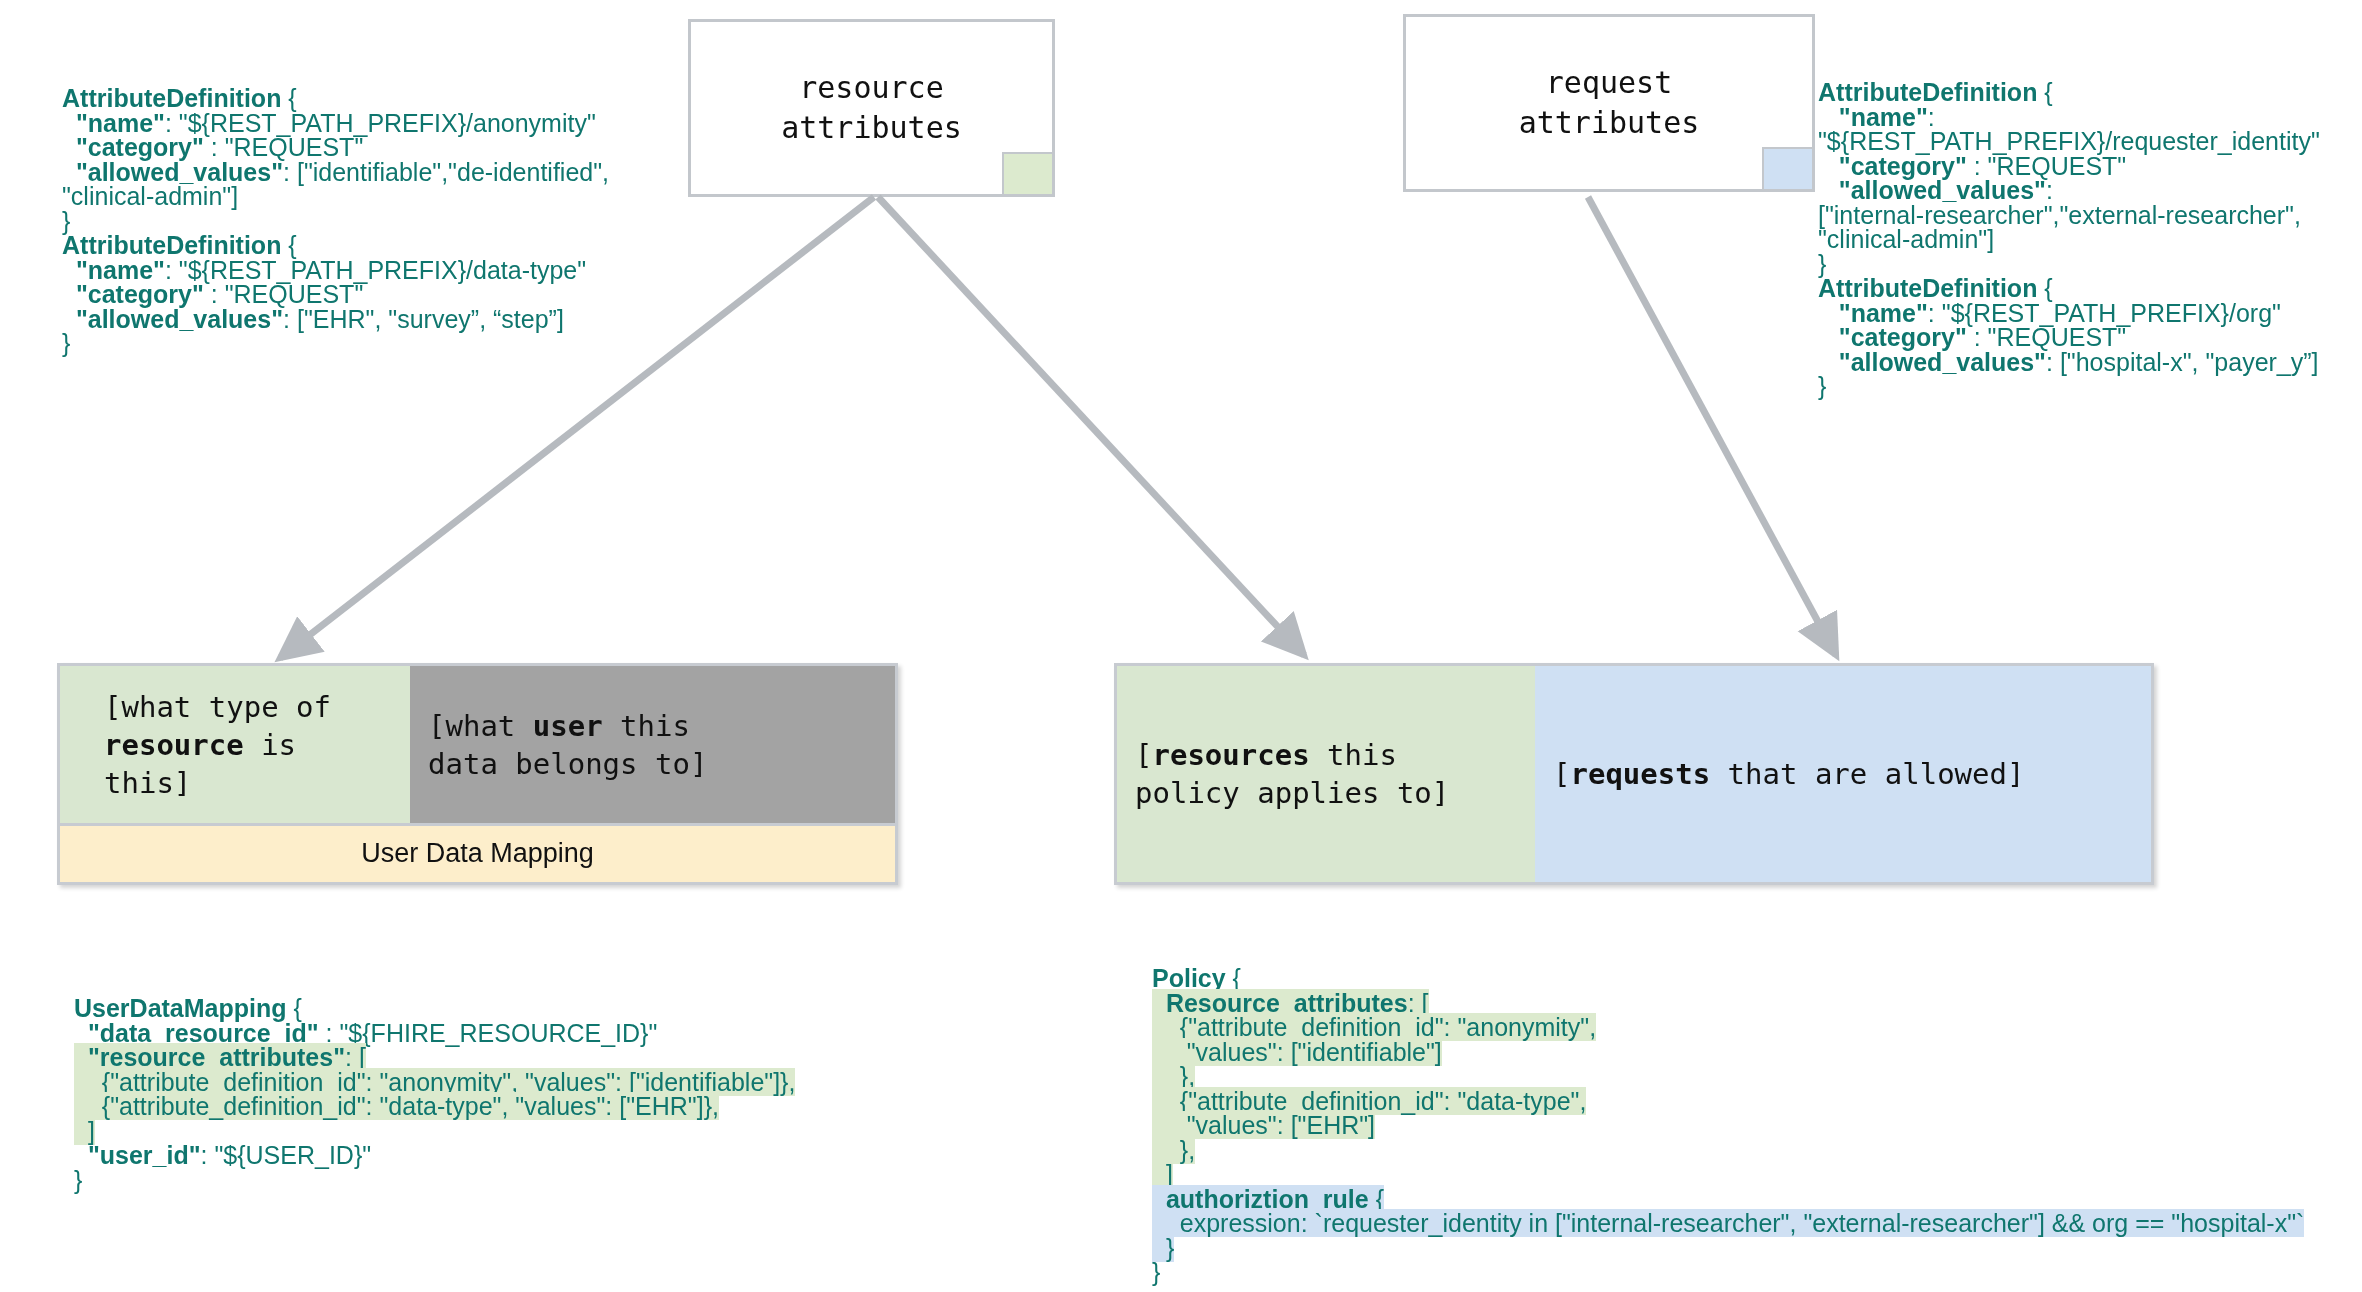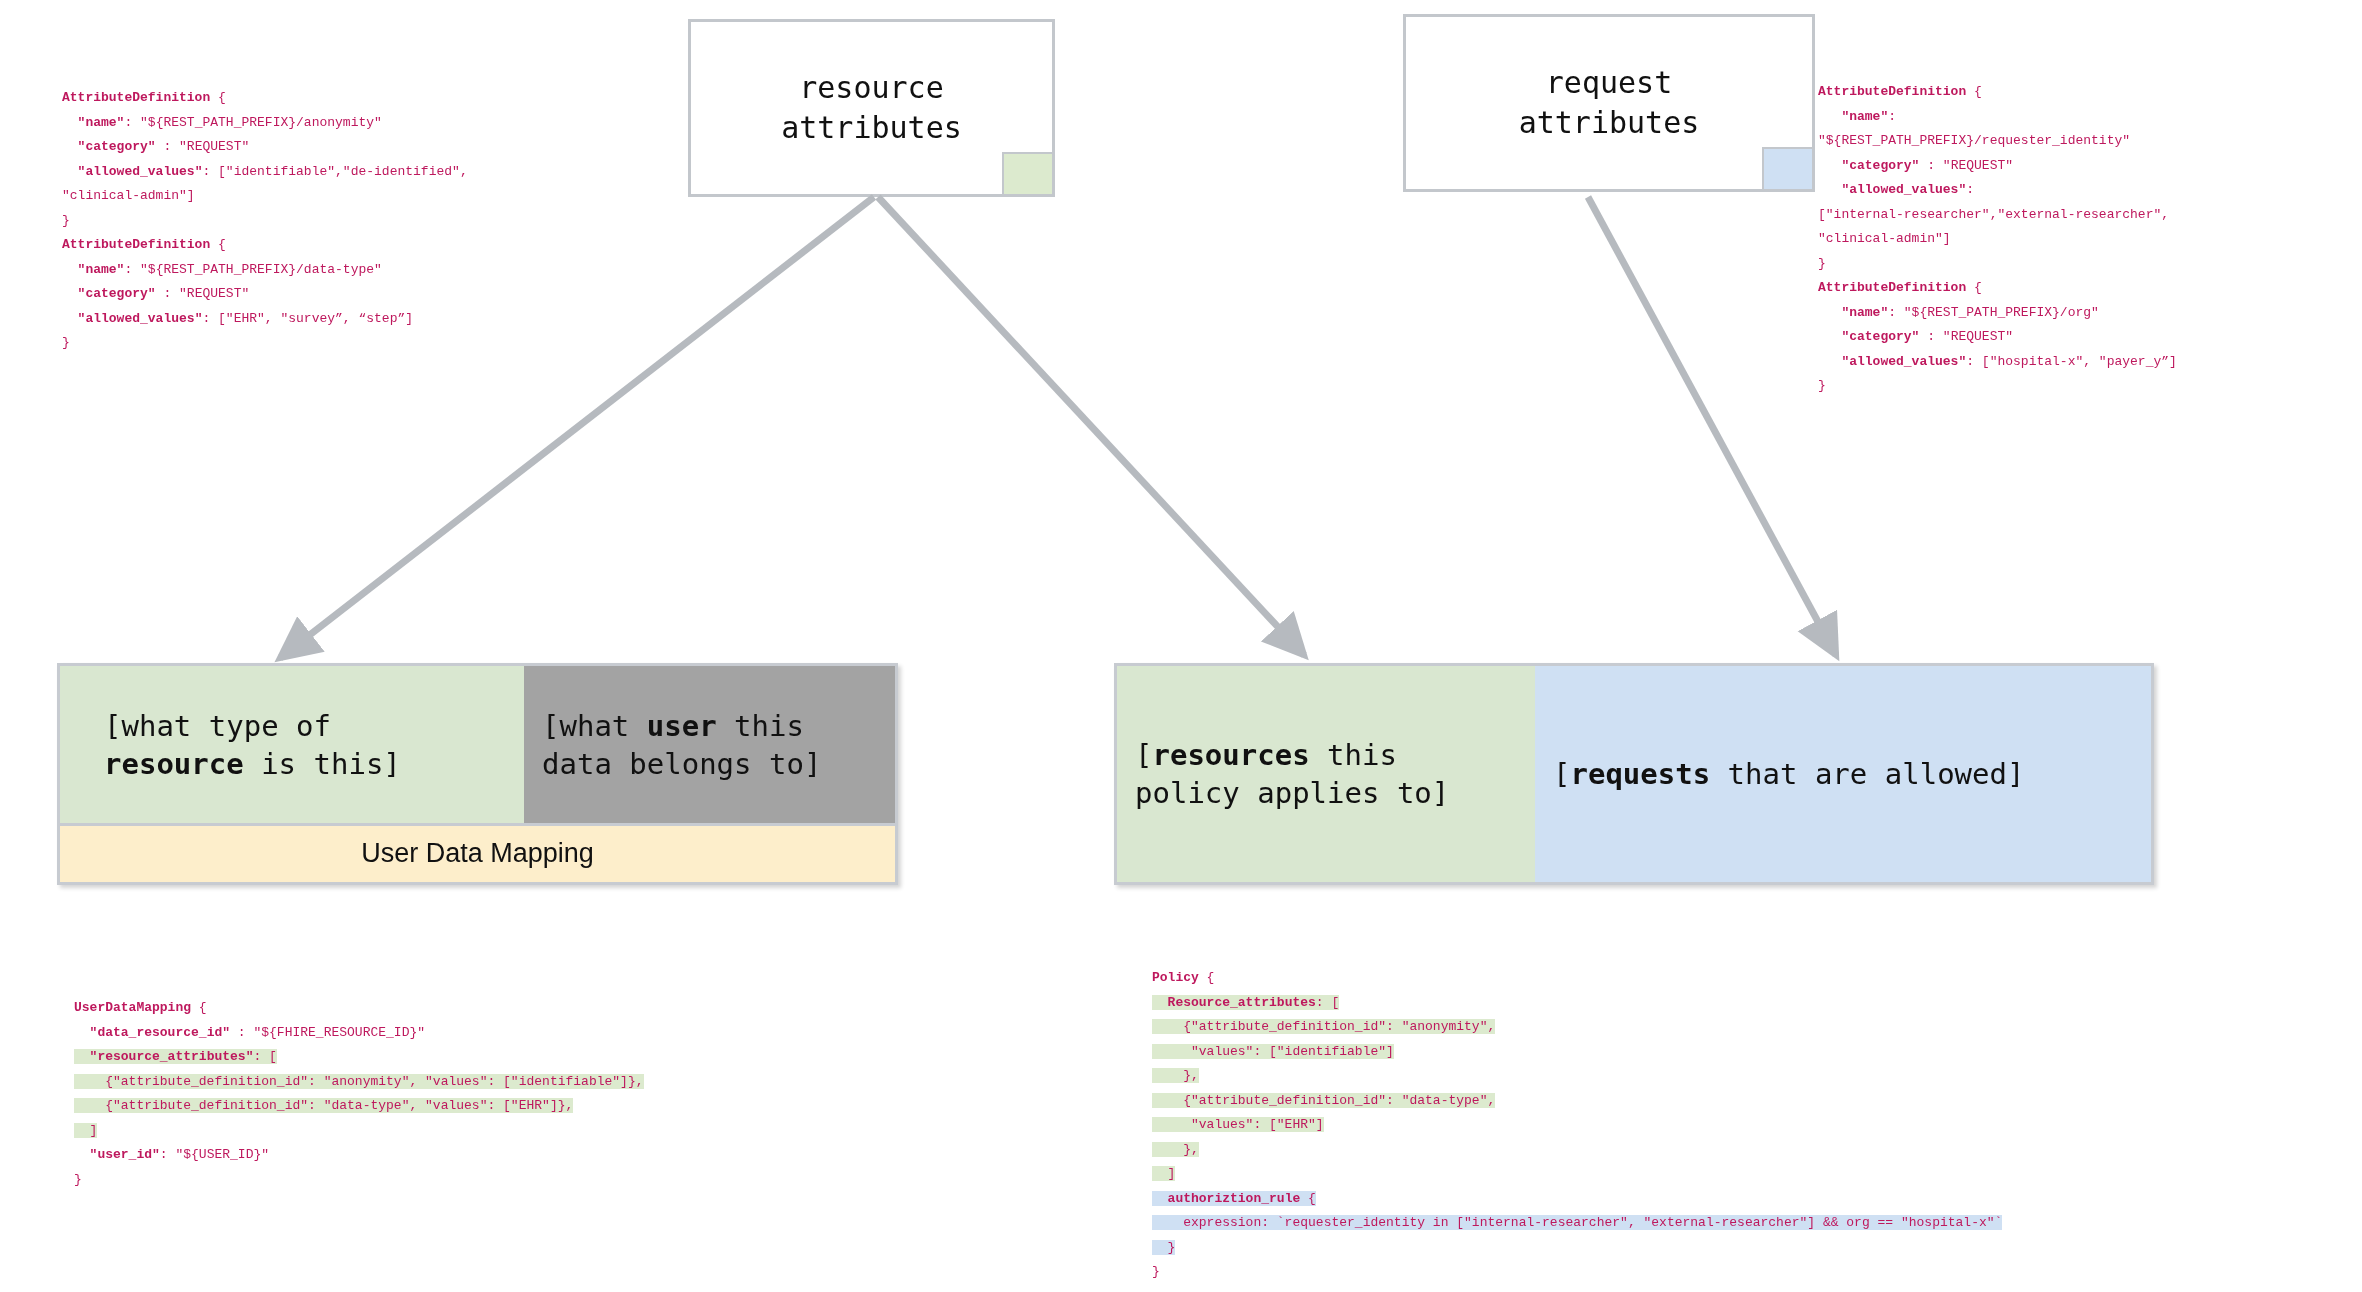--- a/index.html
+++ b/index.html
@@ -12,25 +12,25 @@
     height: 1292px;
     position: relative;
     overflow: hidden;
     font-family: "DejaVu Sans Mono", monospace;
     color: #111111;
   }
 
   
   .code {
     position: absolute;
-    font-family: Liberation Mono, monospace;
-    font-size: 13px;
+    font-family: Liberation Sans, sans-serif;
+    font-size: 25px;
     line-height: 24.5px;
     white-space: pre;
-    color: #be185d;
+    color: #0f766e;
   }
   .code .ln { display: block; white-space: pre; }
   .code b { font-weight: bold; }
   .hl-green { background: #dceace; }
   .hl-blue  { background: #cfe0f3; }
 
   
   .attr-box {
     position: absolute;
     background: #ffffff;
@@ -133,21 +133,21 @@
   </defs>
   <g stroke="#b6babf" stroke-width="7" fill="none" marker-end="url(#ah)">
     <line x1="874" y1="197" x2="280" y2="658"></line>
     <line x1="878" y1="197" x2="1304" y2="655"></line>
     <line x1="1588" y1="197" x2="1836" y2="655"></line>
   </g>
 </svg>
 
 <div class="entity" style="left:57px; top:663px; width:841px; height:222px;">
   <div class="entity-body">
-    <div class="cell cell-green" style="width:464px;padding-left:44px;">
+    <div class="cell cell-green" style="width:350px;padding-left:44px;">
       <span id="udm-left">[what type of<br><b>resource</b> is this]</span>
     </div>
     <div class="cell cell-white" style="flex:1 1 auto;">
       <span id="udm-right">[what <b>user</b> this<br>data belongs to]</span>
     </div>
   </div>
   <div class="entity-footer">User Data Mapping</div>
 </div>
 
 <div class="entity" style="left:1114px; top:663px; width:1040px; height:222px;">

